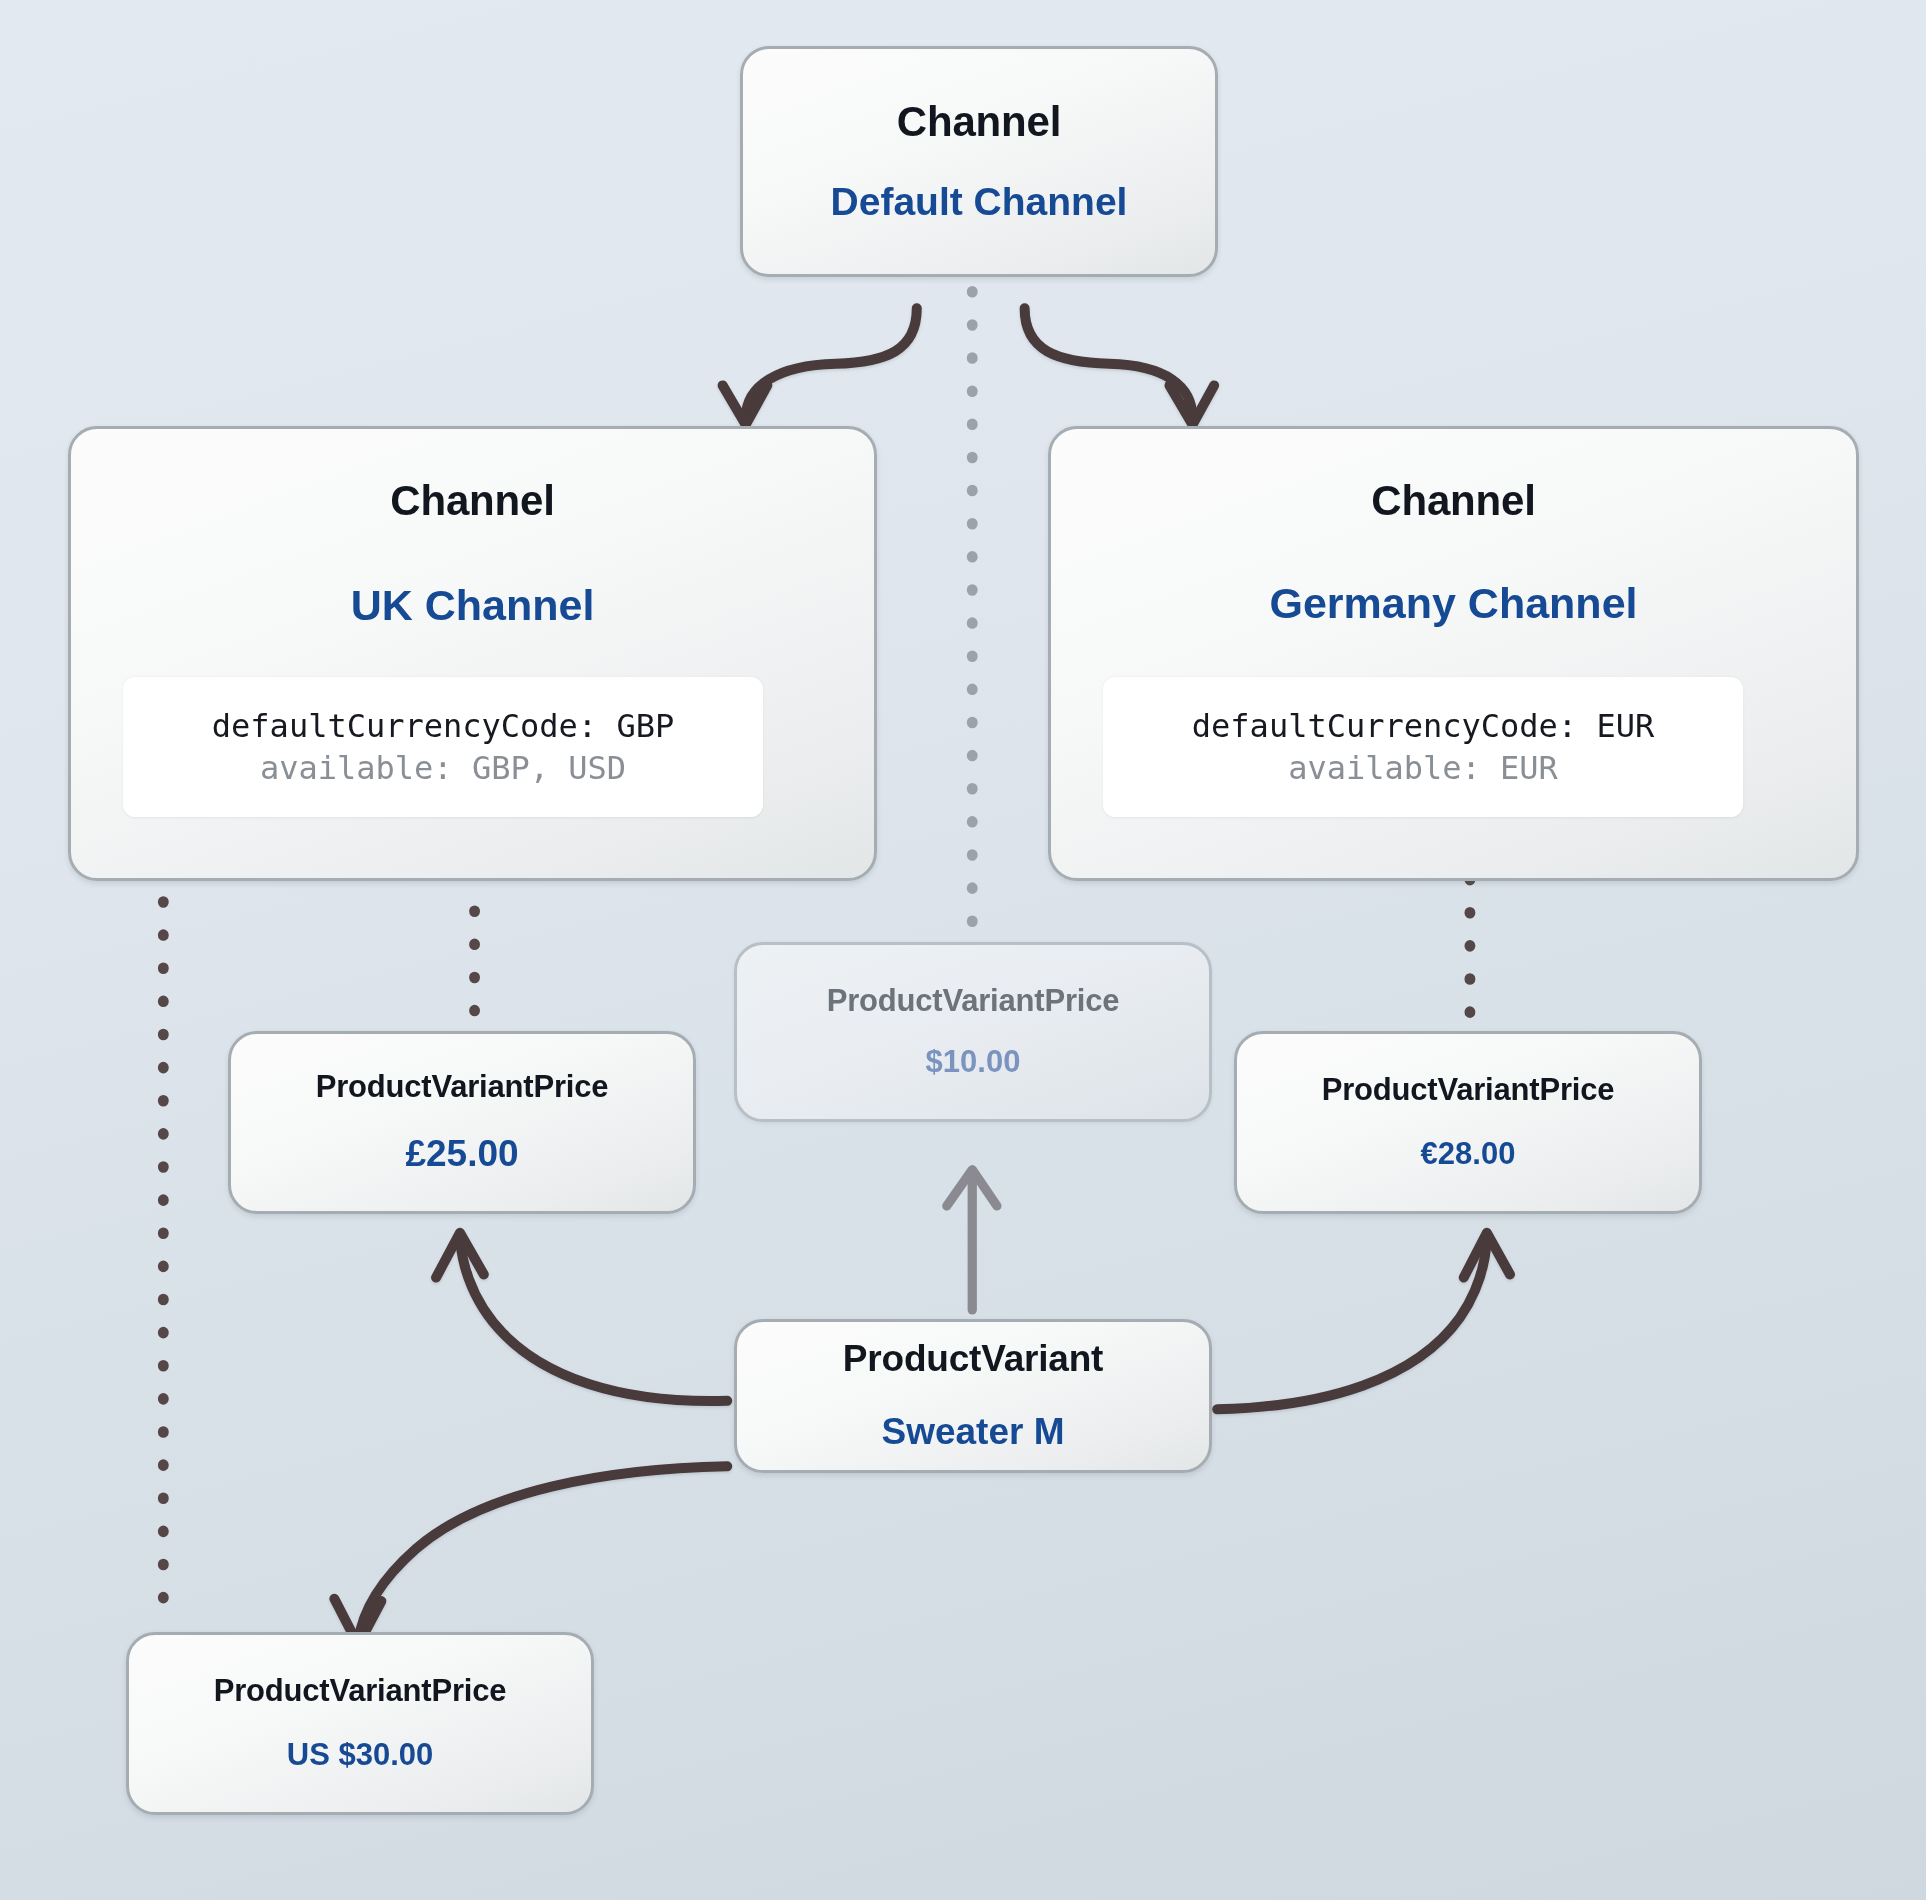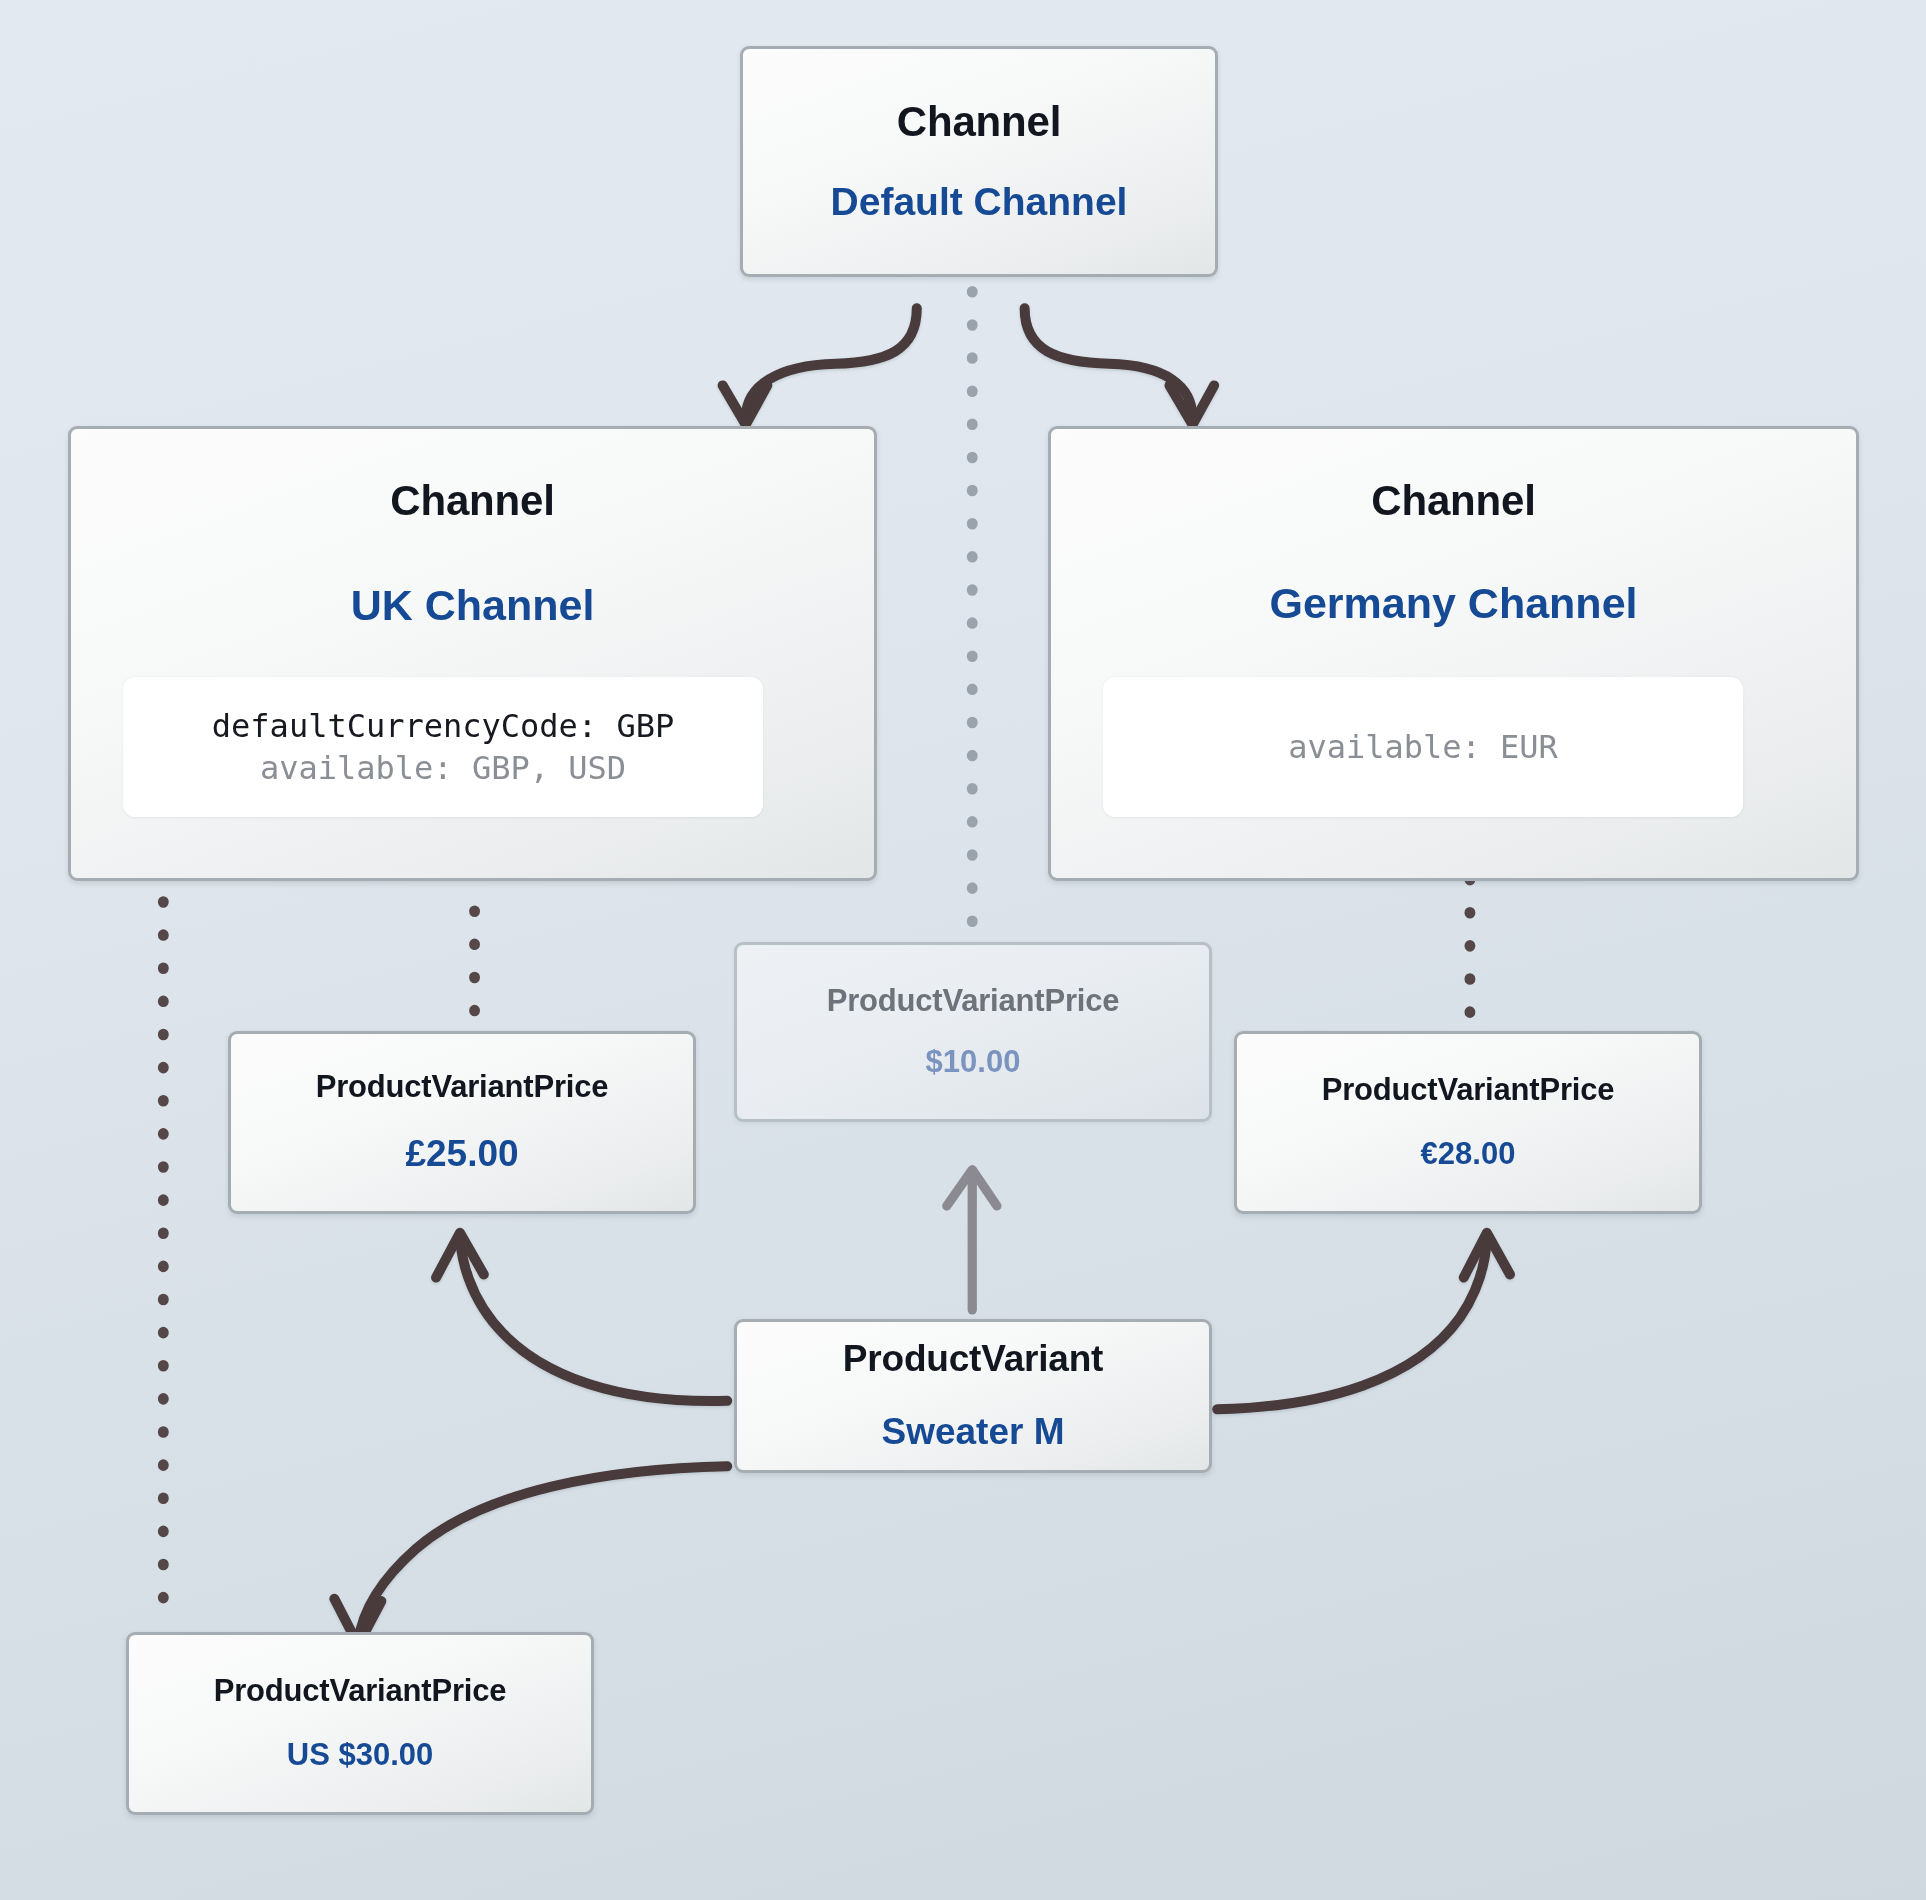--- a/index.html
+++ b/index.html
@@ -29,21 +29,21 @@
     width: 1926px;
     height: 1901px;
     pointer-events: none;
   }
 
   
   .node {
     position: absolute;
     box-sizing: border-box;
     border: 3.1px solid #a5adb3;
-    border-radius: 9px;
+    border-radius: 29px;
     background: linear-gradient(160deg, #fcfcfc 0%, #f7f8f8 40%, #eceeef 78%, #e3e6e7 100%);
     box-shadow: 0 2.3px 5.4px rgba(90,105,120,0.17);
     display: flex;
     flex-direction: column;
     align-items: center;
     justify-content: center;
     text-align: center;
   }
   .node .type {
     font-weight: bold;
@@ -179,20 +179,21 @@
     <div class="codeblock">
       <div class="line primary">defaultCurrencyCode: GBP</div>
       <div class="line secondary">available: GBP, USD</div>
     </div>
   </div>
 
   <div class="node" id="node-germany-channel">
     <div class="type">Channel</div>
     <div class="value">Germany Channel</div>
     <div class="codeblock">
+      <div class="line primary">defaultCurrencyCode: EUR</div>
       <div class="line secondary">available: EUR</div>
     </div>
   </div>
 
   <div class="node ghost" id="node-price-ghost">
     <div class="type">ProductVariantPrice</div>
     <div class="value">$10.00</div>
   </div>
 
   <div class="node" id="node-price-gbp">

